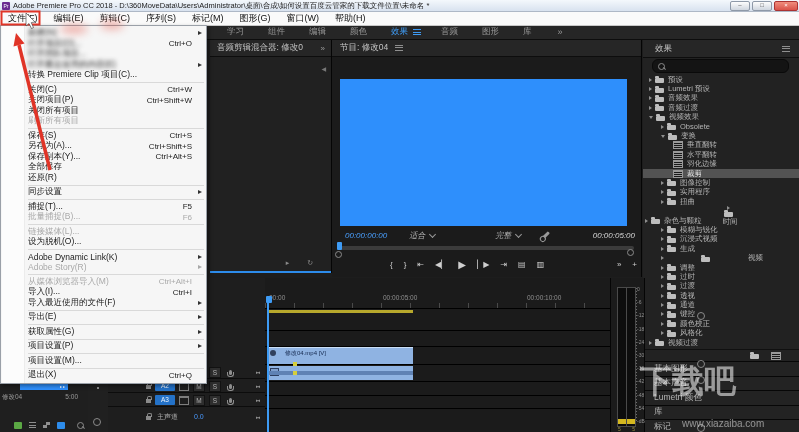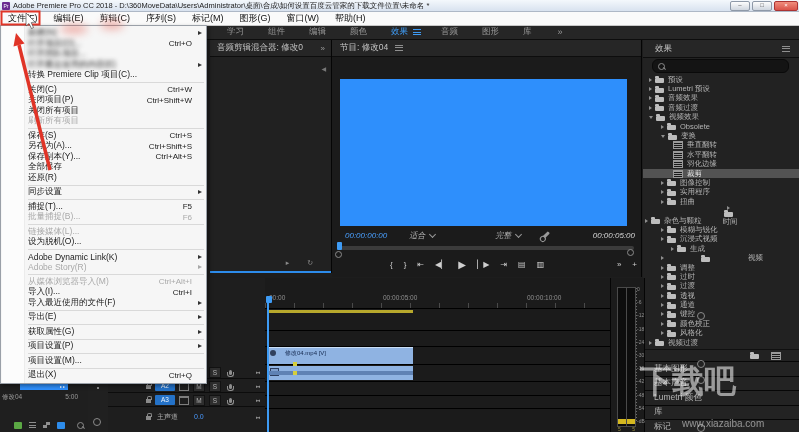--- a/index.html
+++ b/index.html
@@ -345,21 +345,21 @@
         <div class="trow" style="padding-left: 18px;">
           <span class="tri-r"></span>
           <span class="folder"></span>
           <span>模糊与锐化</span>
         </div>
         <div class="trow" style="padding-left: 18px;">
           <span class="tri-r"></span>
           <span class="folder"></span>
           <span>沉浸式视频</span>
         </div>
-        <div class="trow" style="padding-left: 28px;">
+        <div class="trow" style="padding-left: 18px;">
           <span class="tri-r"></span>
           <span class="folder"></span>
           <span>生成</span>
         </div>
         <div class="trow" style="padding-left: 18px; gap: 34px;">
           <span class="tri-r"></span>
           <span class="folder"></span>
           <span>视频</span>
         </div>
         <div class="trow" style="padding-left: 18px;">

